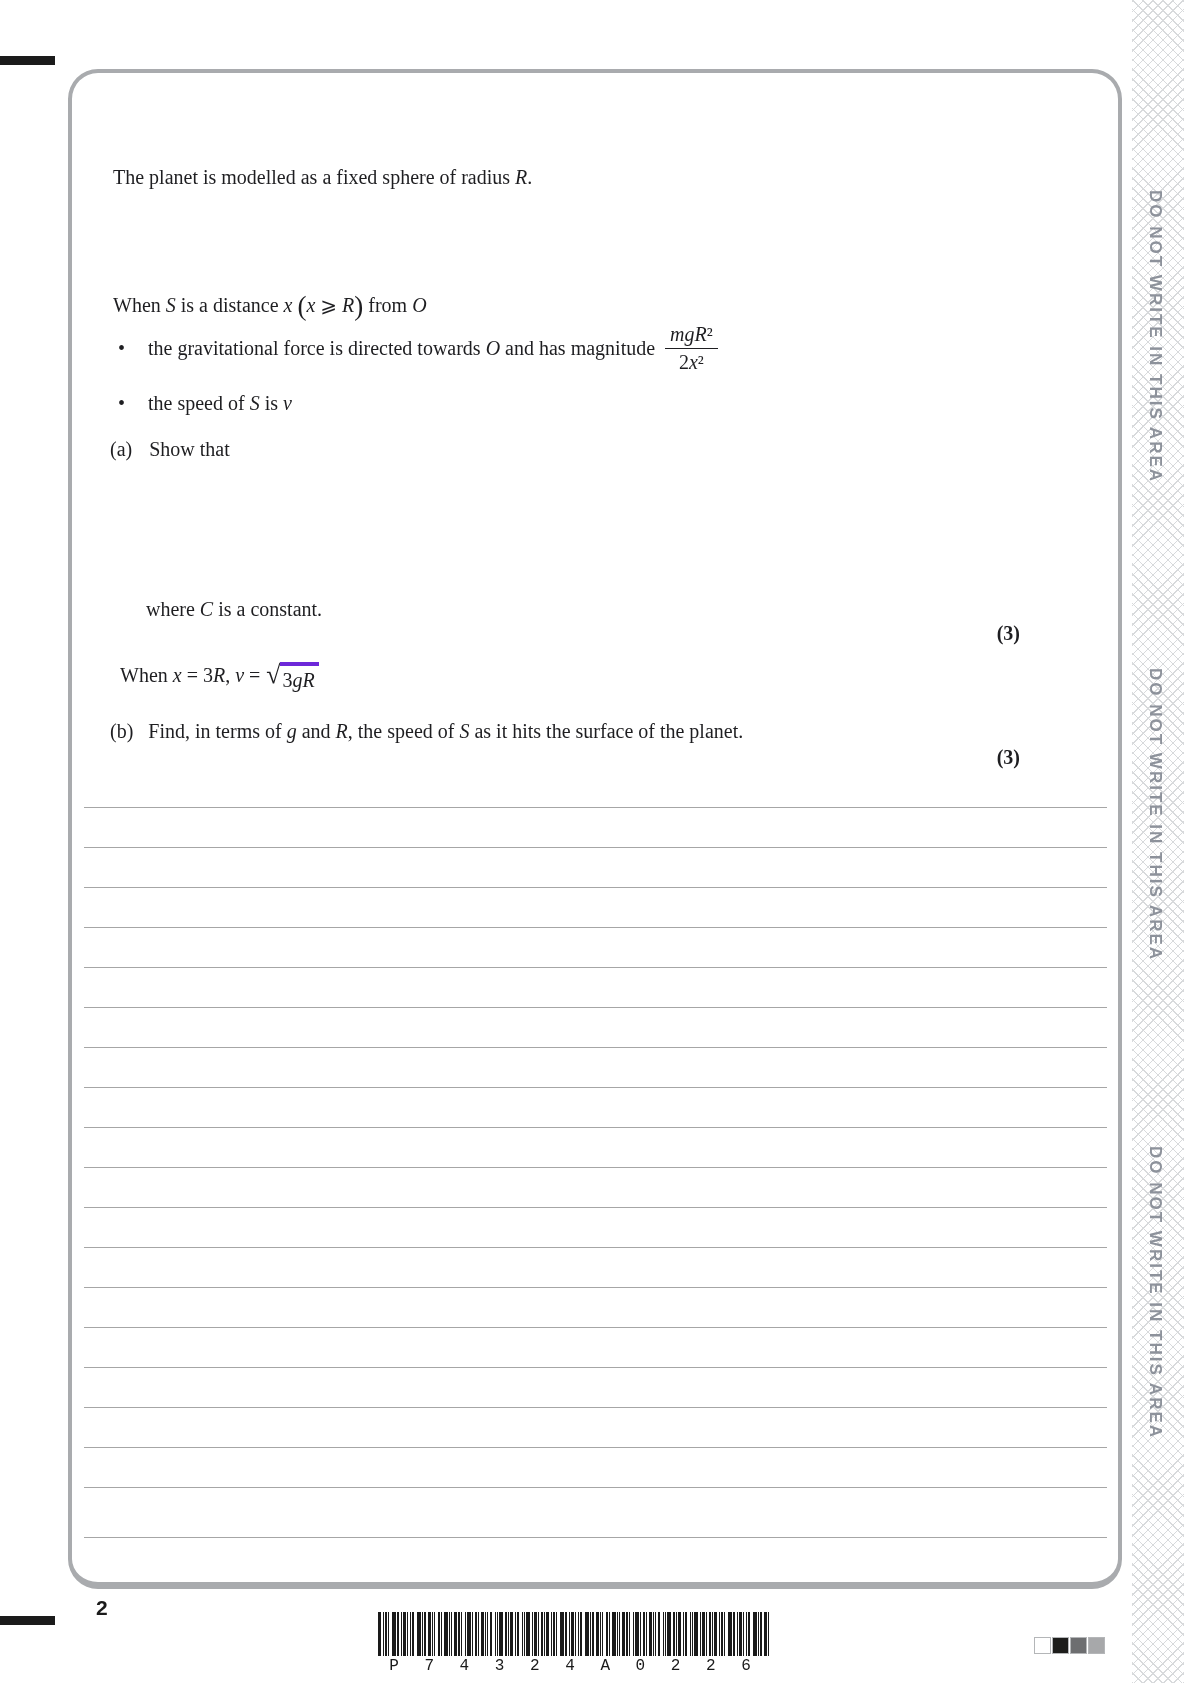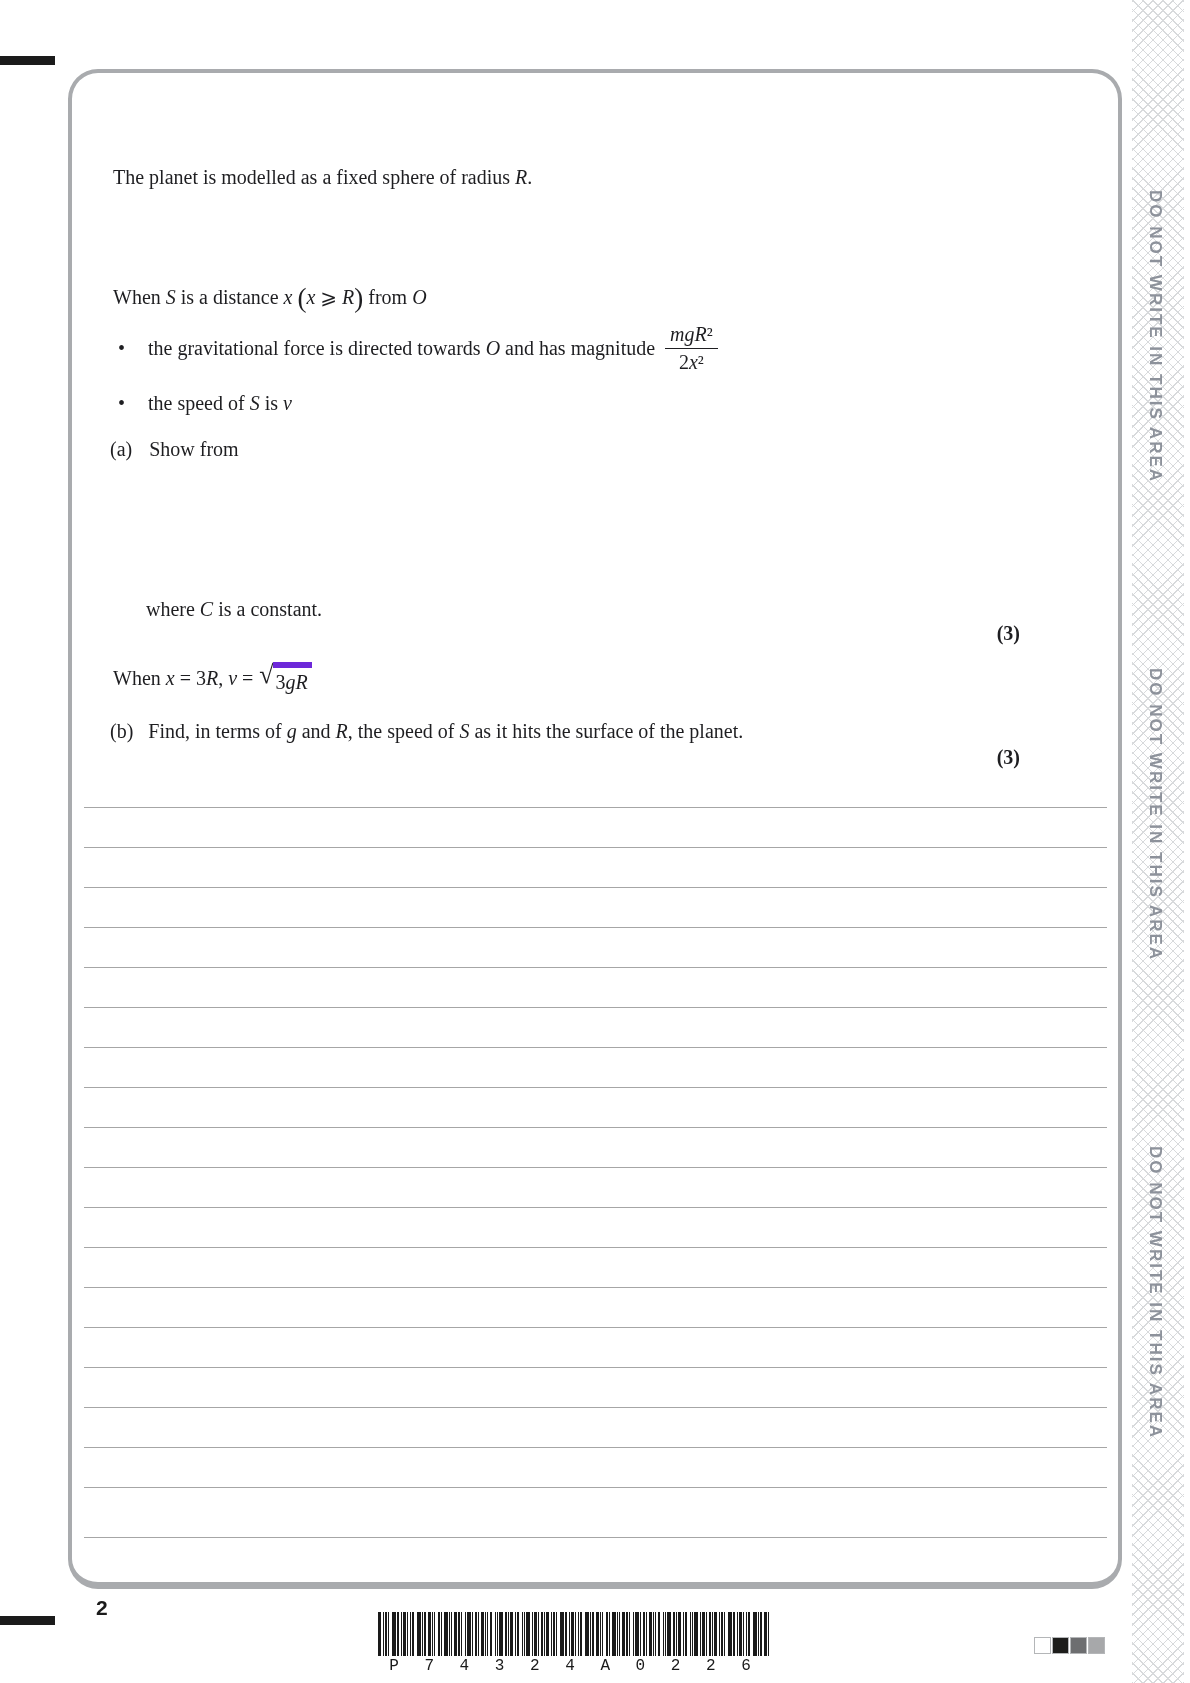--- a/index.html
+++ b/index.html
@@ -32,21 +32,21 @@
   .bullet-glyph{width:30px;}
   .frac{display:inline-block;text-align:center;vertical-align:middle;margin-left:10px;}
   .frac .num{display:block;padding:0 5px 2px;line-height:24px;}
   .frac .den{display:block;border-top:1.7px solid #1e1e21;padding:1px 5px 0;line-height:24px;}
   .formula-row{position:absolute;left:72px;width:1046px;display:flex;
     justify-content:center;align-items:center;font-size:21px;}
   .formula-row .frac{margin:0 8px;}
   .big-paren{font-size:27px;vertical-align:-3px;font-style:normal;}
   .sqrt{display:inline-flex;align-items:flex-start;margin-left:6px;}
   .rad{font-size:26px;line-height:26px;margin-right:-1px;}
-  .radicand{border-top:6px solid #6d28d9;padding:2px 4px 0 3px;line-height:24px;}
+  .radicand{border-top:4px solid #6d28d9;padding:2px 4px 0 3px;line-height:24px;}
   
   .ans-line{position:absolute;left:84px;width:1023px;height:0;border-top:1.5px solid #a6a6a6;}
   
   .page-num{position:absolute;left:96px;top:1596px;font-family:"Liberation Sans",sans-serif;
     font-weight:bold;font-size:21px;color:#1b1b1b;}
   .barcode{position:absolute;left:378px;top:1612px;width:392px;}
   .bars{height:44px;display:flex;align-items:stretch;}
   .bars span{display:block;height:100%;background:#1a1a1a;}
   .barcode-text{margin-top:1px;text-align:center;font-family:"Liberation Mono",monospace;
     font-size:16px;letter-spacing:8px;color:#1a1a1a;white-space:nowrap;}
@@ -69,49 +69,49 @@
   </div>
 
   <div class="answer-box"></div>
 
 
   <div class="tblock" style="top:164px;left:113px">The planet is modelled as a fixed sphere of radius <i>R</i>.</div>
 
   <div class="tblock" style="top:214px;left:113px">
   </div>
 
-  <div class="tblock" style="top:284px;left:113px">
+  <div class="tblock" style="top:292px;left:113px">
     <span>When <i>S</i> is a distance <i>x</i> </span><span class="big-paren">(</span><span><i>x</i> ⩾ <i>R</i></span><span class="big-paren">)</span><span> from <i>O</i></span>
   </div>
 
   <div class="bullet-row" style="top:322px;left:118px">
     <span class="bullet-glyph">•</span>
     <span>the gravitational force is directed towards <i>O</i> and has magnitude</span>
     <span class="frac">
       <span class="num"><i>mgR</i>²</span>
       <span class="den">2<i>x</i>²</span>
     </span>
   </div>
 
   <div class="bullet-row" style="top:392px;left:118px">
     <span class="bullet-glyph">•</span>
     <span>the speed of <i>S</i> is <i>v</i></span>
   </div>
 
   <div class="tblock" style="top:436px;left:110px">
     <span>(a)</span>
-    <span style="margin-left:12px">Show from</span>
+    <span style="margin-left:12px">Show that</span>
   </div>
 
 
   <div class="tblock" style="top:596px;left:146px">where <i>C</i> is a constant.</div>
 
   <div class="marks" style="top:622px">(3)</div>
 
-  <div class="tblock" style="top:662px;left:113px;display:flex;align-items:center">
+  <div class="tblock" style="top:662px;left:120px;display:flex;">
     <span>When  <i>x</i> = 3<i>R</i>,  <i>v</i> =</span>
     <span class="sqrt">
       <span class="rad">√</span>
       <span class="radicand">3<i>gR</i></span>
     </span>
   </div>
 
   <div class="tblock" style="top:718px;left:110px">
     <span>(b)</span>
     <span style="margin-left:10px">Find, in terms of <i>g</i> and <i>R</i>, the speed of <i>S</i> as it hits the surface of the planet.</span>

